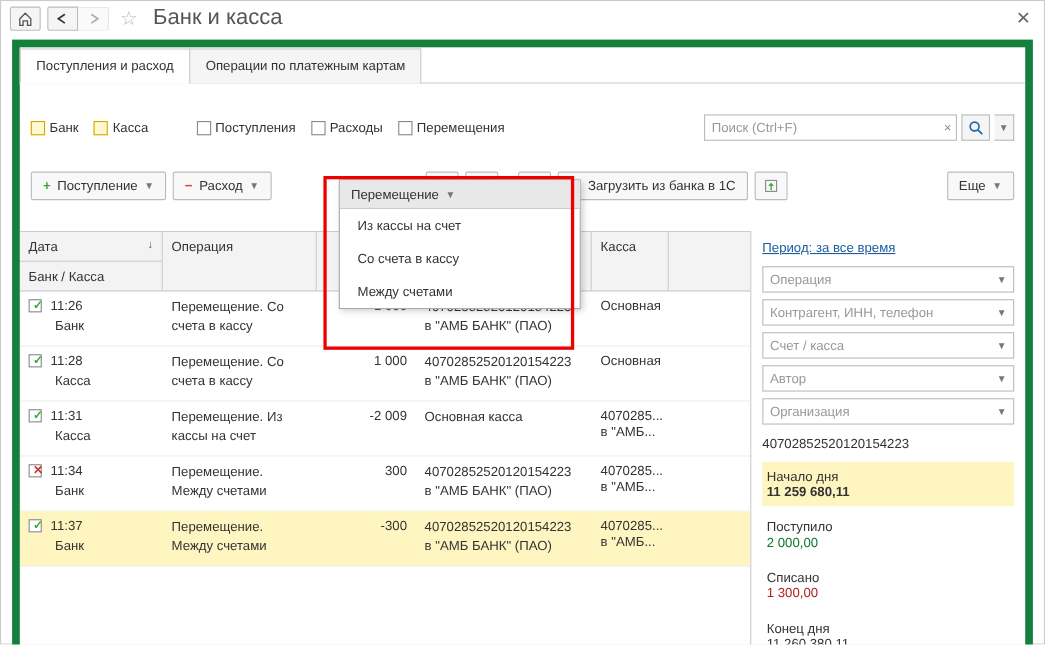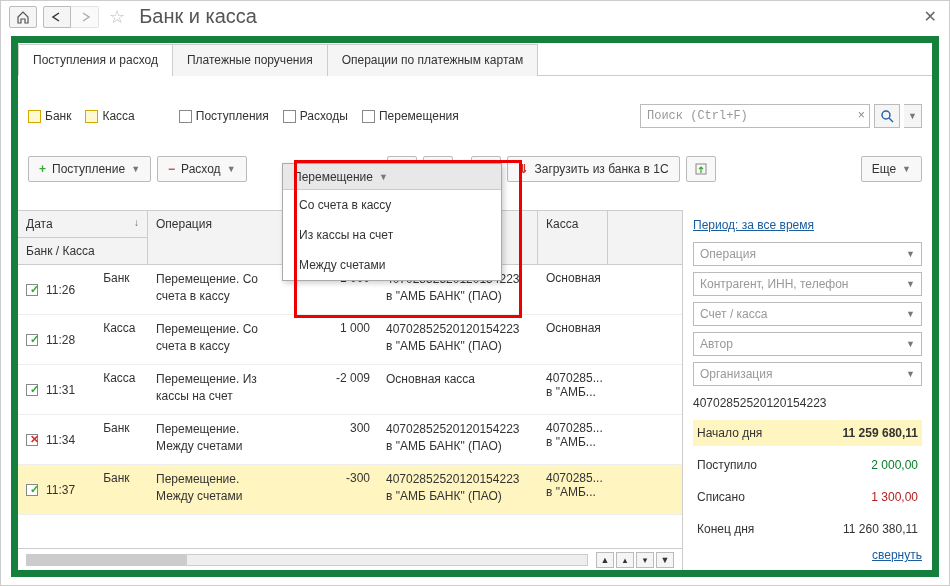--- a/index.html
+++ b/index.html
@@ -16,21 +16,21 @@
 .close-x { margin-left: auto; font-size: 16px; color: #666; cursor: pointer; padding: 0 4px; }
 .content { border: 7px solid #15803d; margin: 4px 10px 10px 10px; flex: 1; display: flex; flex-direction: column; background: #fff; position: relative; gap: 20px; }
 .tabs { display: flex; border-bottom: 1px solid #ccc; }
 .tab { padding: 8px 14px; border: 1px solid #ccc; border-bottom: none; margin-right: -1px; background: #f5f5f5; cursor: pointer; position: relative; top: 1px; }
 .tab.active { background: #fff; border-bottom: 1px solid #fff; }
 .filters { display: flex; align-items: center; padding: 8px 10px; gap: 14px; }
 .chk { display: flex; align-items: center; gap: 4px; }
 .chk-box { width: 13px; height: 13px; border: 1px solid #888; background: #fff; }
 .chk-box.yellow { border-color: #d4a800; background: #fff8d0; }
 .search-wrap { margin-left: auto; display: flex; gap: 4px; }
-.search-in { width: 230px; height: 24px; border: 1px solid #bbb; padding: 0 6px; color: #999; display: flex; align-items: center; position: relative; font-family: Liberation Mono, monospace; }
+.search-in { width: 230px; height: 24px; border: 1px solid #bbb; padding: 0 6px; color: #999; display: flex; align-items: center; position: relative; }
 .search-in .x { position: absolute; right: 4px; color: #888; cursor: pointer; }
 .sq-btn { width: 26px; height: 24px; border: 1px solid #bbb; background: #f5f5f5; display: flex; align-items: center; justify-content: center; cursor: pointer; }
 .sq-btn.r { border-left: none; width: 18px; }
 .toolbar { display: flex; align-items: center; padding: 0 10px 8px 10px; gap: 6px; }
 .btn { height: 26px; border: 1px solid #bbb; background: #f8f8f8; padding: 0 10px; display: flex; align-items: center; gap: 6px; cursor: pointer; border-radius: 2px; font-size: 12px; }
 .btn .car { color: #777; font-size: 9px; }
 .plus { color: #3a3; font-weight: bold; }
 .minus { color: #c44; font-weight: bold; }
 .icon-btn { width: 30px; height: 26px; border: 1px solid #bbb; background: #f8f8f8; display: flex; align-items: center; justify-content: center; cursor: pointer; border-radius: 2px; }
 .spacer { flex: 1; }
@@ -44,48 +44,48 @@
 .c-acc { width: 160px; }
 .c-kassa { width: 70px; }
 .grid-head .c-date { padding: 0; }
 .gh-top { padding: 6px 8px; border-bottom: 1px solid #ccc; display: flex; justify-content: space-between; }
 .gh-bot { padding: 6px 8px; }
 .arrow-down { font-size: 10px; color: #666; }
 .grid-body { flex: 1; overflow-y: auto; }
 .row { display: flex; border-bottom: 1px solid #eee; min-height: 50px; }
 .row.sel { background: #fff5c0; }
 .cell { padding: 6px 8px; font-size: 12px; }
-.cd { width: 130px; display: flex; flex-direction: row; gap: 4px; }
+.cd { width: 130px; display: flex; flex-direction: column; gap: 4px; }
 .cd .t1 { display: flex; align-items: center; gap: 6px; }
 .cd .t2 { padding-left: 24px; color: #333; }
 .co { width: 140px; line-height: 1.4; }
 .cs { width: 90px; text-align: right; }
 .ca { width: 160px; line-height: 1.4; }
 .ck { width: 70px; }
 .doc-icon { width: 14px; height: 12px; display: inline-block; position: relative; }
 .doc-icon::before { content: ""; position: absolute; width: 10px; height: 10px; border: 1px solid #888; background: #fff; left: 0; top: 0; }
 .doc-icon::after { content: "✓"; position: absolute; left: 4px; top: -1px; color: #3a3; font-size: 11px; font-weight: bold; }
 .doc-icon.del::after { content: "✕"; color: #c33; }
 .side { width: 250px; border-left: 1px solid #ccc; padding: 8px 10px; display: flex; flex-direction: column; gap: 6px; }
 .side h4 { font-size: 12px; font-weight: normal; text-decoration: underline; color: #1a5da0; margin-bottom: 4px; }
 .side-in { height: 24px; border: 1px solid #bbb; padding: 0 6px; color: #999; display: flex; align-items: center; position: relative; }
 .side-in .car { position: absolute; right: 6px; color: #777; font-size: 9px; }
 .ved-title { text-decoration: underline; color: #1a5da0; margin-top: 6px; }
 .acc-num { color: #333; margin: 4px 0; }
-.ved-row { display: flex; justify-content: space-between; padding: 6px 4px; }
+.ved-row { display: flex; justify-content: space-between; padding: 6px 4px; flex-direction: column; }
 .ved-row.hl { background: #fff5c0; }
 .green { color: #0a7a2a; }
 .red { color: #b02020; }
 .collapse { text-align: right; text-decoration: underline; color: #1a5da0; margin-top: auto; cursor: pointer; }
 .scrollfoot { height: 22px; border-top: 1px solid #ccc; display: flex; align-items: center; padding: 0 8px; position: relative; }
 .sf-track { flex: 1; height: 12px; background: #eee; border: 1px solid #ccc; position: relative; margin-right: 8px; }
 .sf-thumb { position: absolute; left: 0; top: 0; width: 160px; height: 10px; background: #ccc; }
 .sf-btns { display: flex; gap: 2px; }
 .sf-btn { width: 18px; height: 16px; border: 1px solid #bbb; background: #f5f5f5; font-size: 9px; display: flex; align-items: center; justify-content: center; cursor: pointer; }
-.dropdown { position: absolute; left: 264px; top: 120px; width: 220px; background: #fff; border: 1px solid #aaa; box-shadow: 2px 2px 6px rgba(0,0,0,0.2); z-index: 10; }
+.dropdown { position: absolute; left: 290px; top: 120px; width: 220px; background: #fff; border: 1px solid #aaa; box-shadow: 2px 2px 6px rgba(0,0,0,0.2); z-index: 10; }
 .dd-btn { height: 26px; border-bottom: 1px solid #ccc; background: #e8e8e8; padding: 0 10px; display: flex; align-items: center; gap: 6px; }
 .dd-item { padding: 8px 16px; cursor: pointer; }
 .red-box { position: absolute; left: 276px; top: 117px; width: 228px; height: 158px; border: 3px solid #e00; z-index: 20; pointer-events: none; }
 svg { display: block; }
 </style>
 </head>
 <body>
 
 <div class="window">
   <div class="titlebar">
@@ -107,21 +107,20 @@
         </div>
     </div>
     <span class="star">☆</span>
     <span class="title">Банк и касса</span>
     <span class="close-x">✕</span>
   </div>
 
   <div class="content">
     <div class="tabs">
       <div class="tab active">Поступления и расход</div>
-      <div class="tab">Платежные поручения</div>
       <div class="tab">Операции по платежным картам</div>
     </div>
 
     <div class="filters">
       <div class="chk">
           <span class="chk-box yellow"></span>
           <span>Банк</span>
         </div>
       <div class="chk">
           <span class="chk-box yellow"></span>
@@ -348,19 +347,19 @@
           </div>
         <div class="collapse">свернуть</div>
       </div>
     </div>
 
     <div class="dropdown">
       <div class="dd-btn">
           <span>Перемещение</span>
           <span class="car" style="font-size:9px;color:#777">▼</span>
         </div>
+      <div class="dd-item">Из кассы на счет</div>
       <div class="dd-item">Со счета в кассу</div>
-      <div class="dd-item">Из кассы на счет</div>
       <div class="dd-item">Между счетами</div>
     </div>
     <div class="red-box"></div>
   </div>
 </div>
 
 </body></html>

